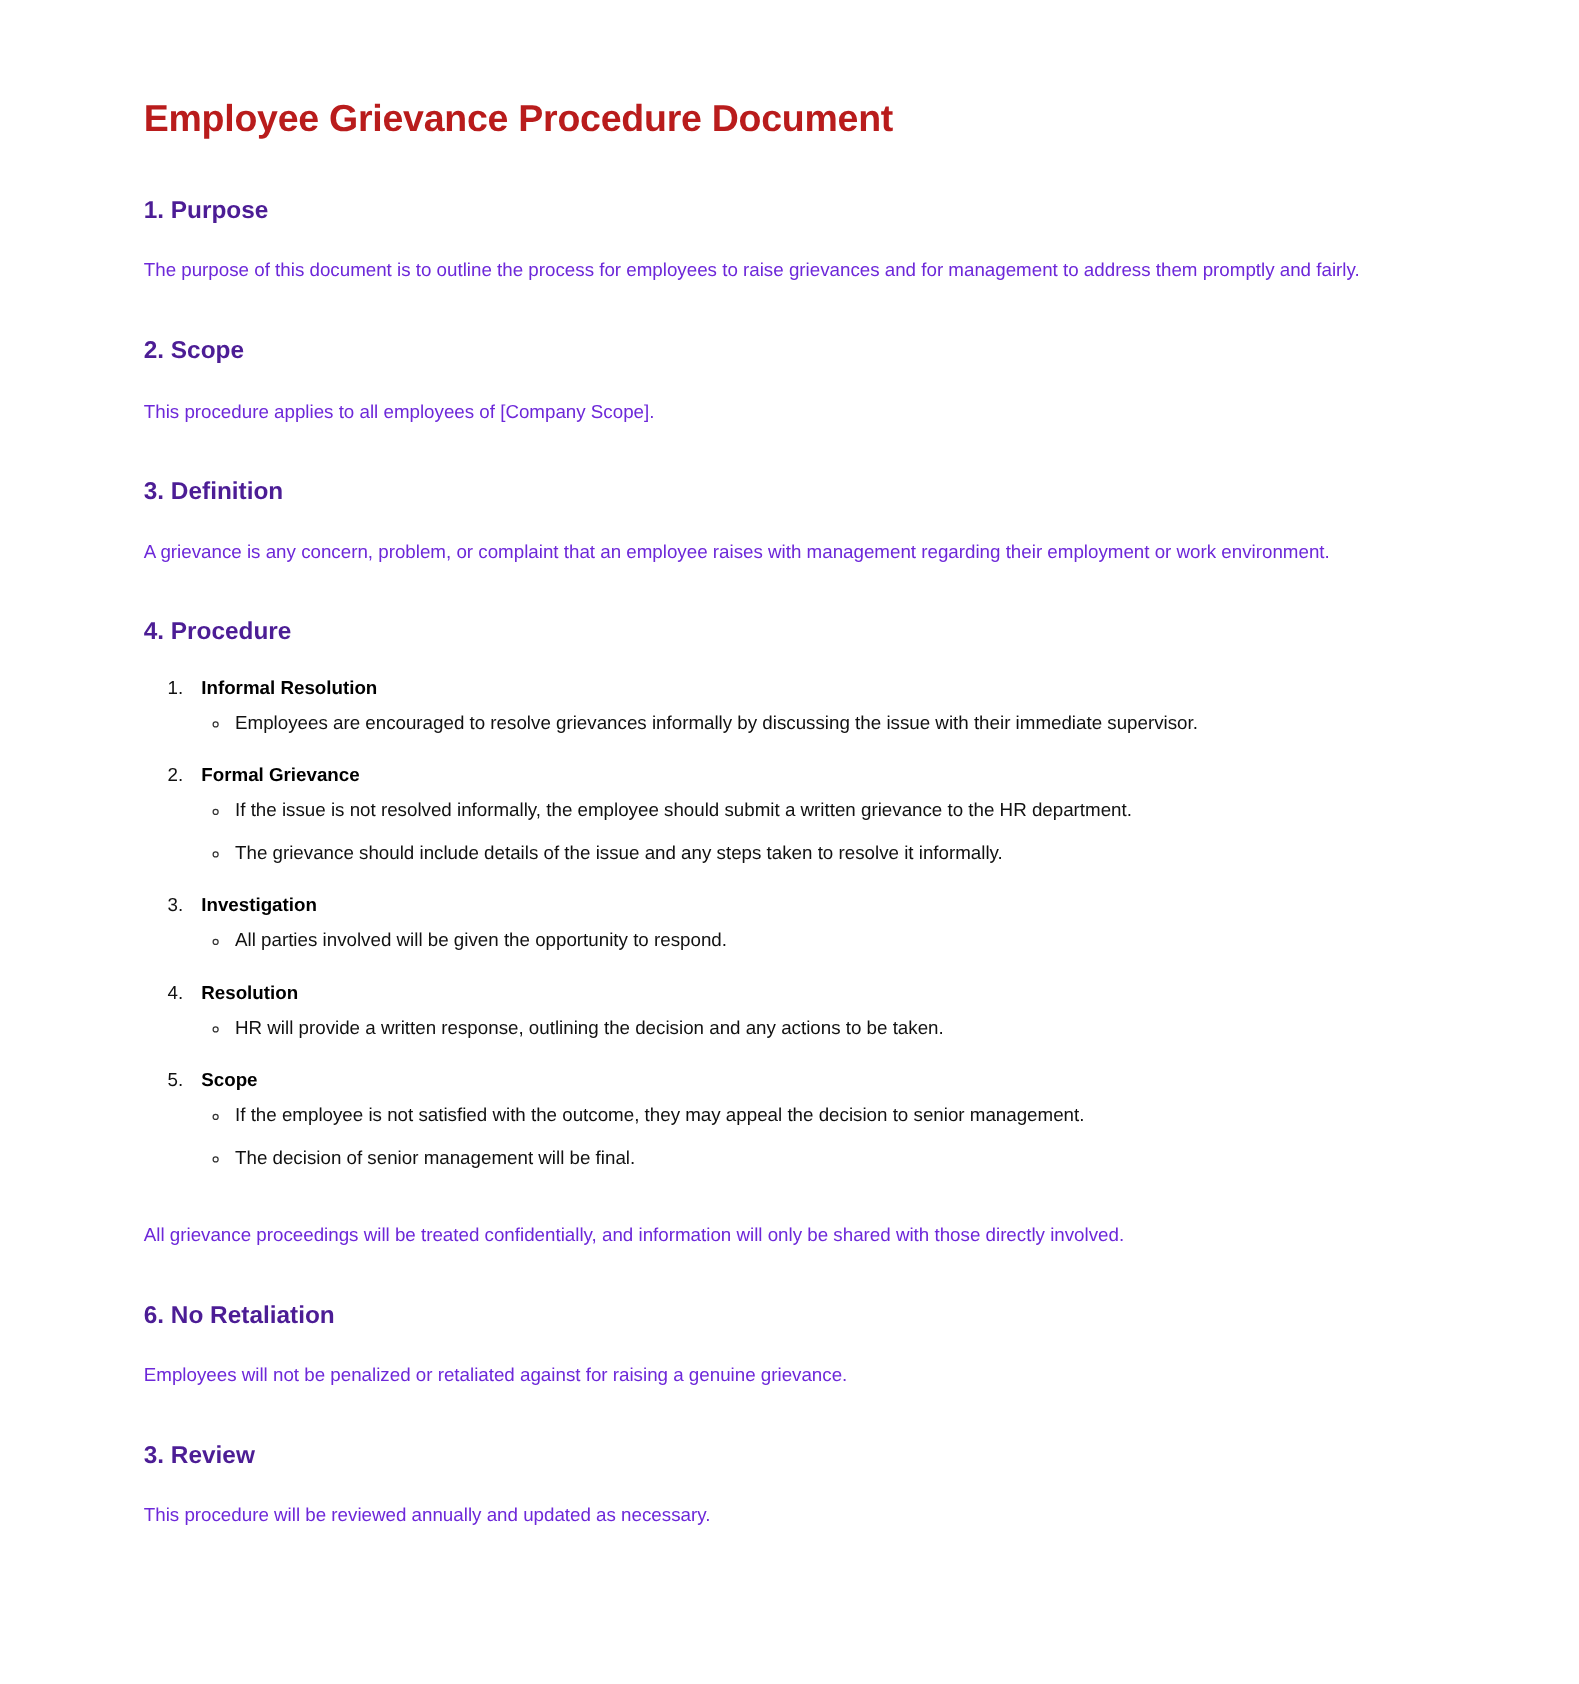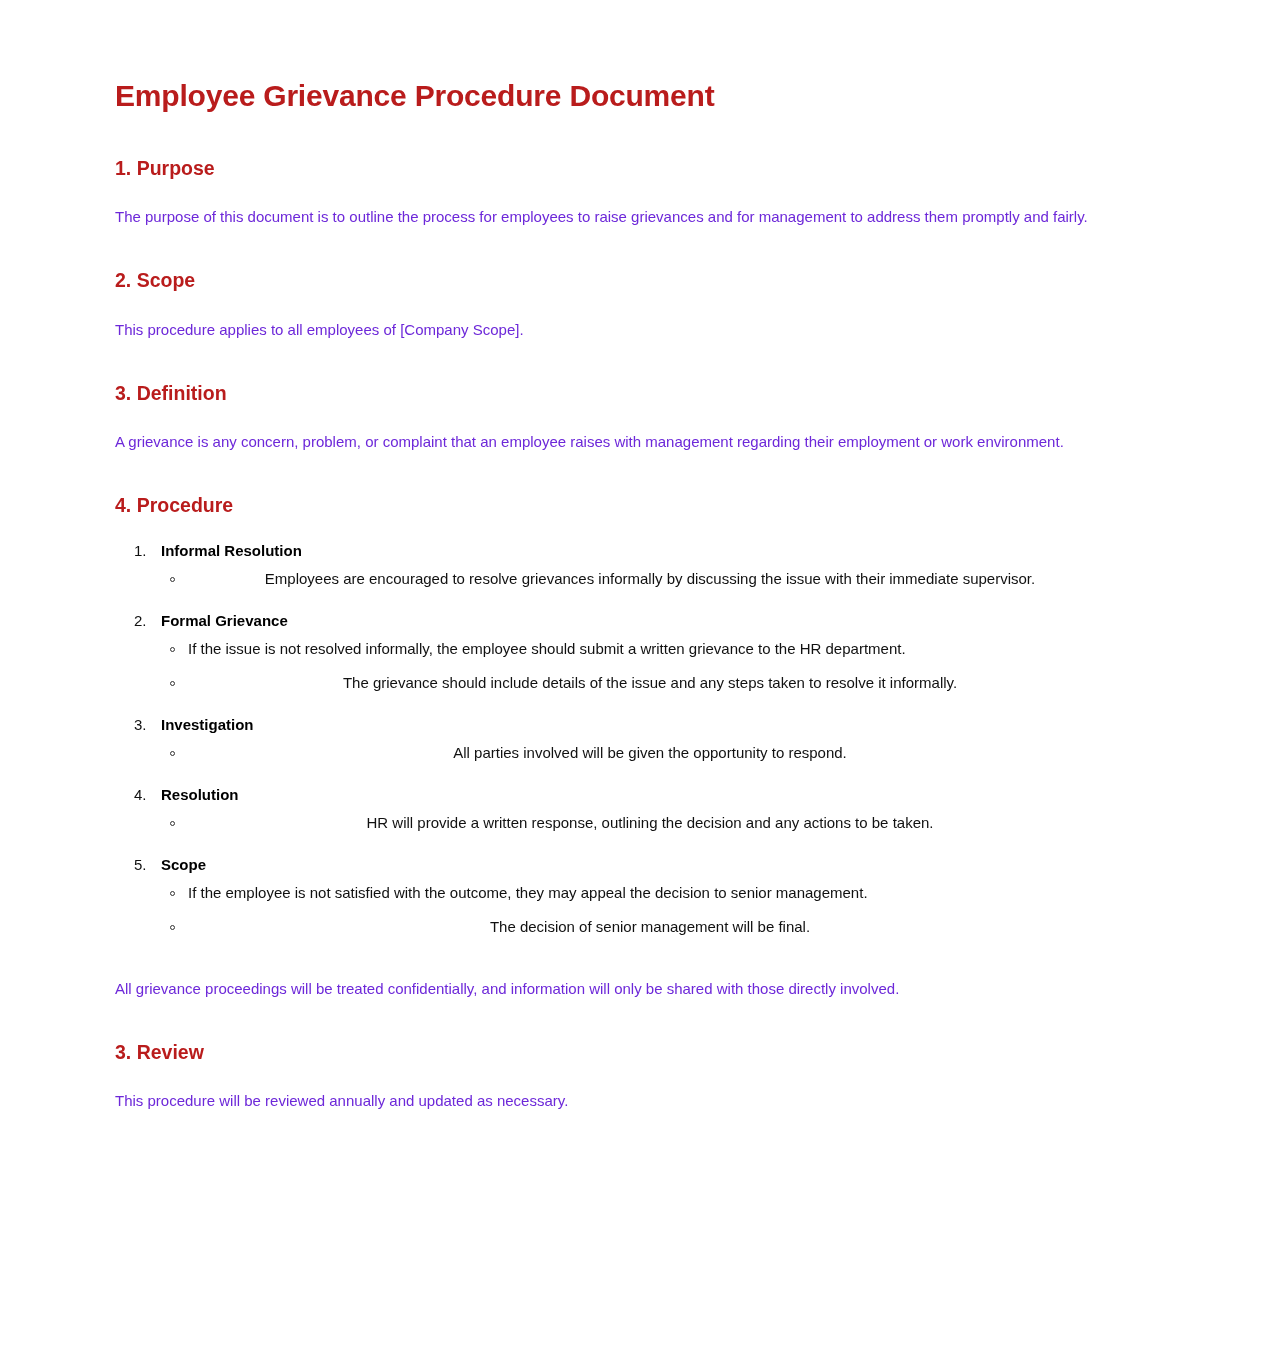--- a/index.html
+++ b/index.html
@@ -31,21 +31,21 @@
     color: #b91c1c;
   }
   .section {
     margin: 0 0 0 0;
   }
   .section-heading {
     font-size: 19.5px;
     font-weight: bold;
     line-height: 1.25;
     margin: 0 0 22px 0;
-    color: #b91c1c;
+    color: #4c1d95;
   }
   .section + .section {
     margin-top: 36px;
   }
   .body-text {
     font-size: 15px;
     line-height: 30px;
     margin: 0;
     color: #6d28d9;
     max-width: 1015px;
@@ -90,21 +90,20 @@
   ul.sub-list > li.sub-item {
     position: relative;
     padding-left: 27px;
     font-size: 15px;
     line-height: 22px;
     margin: 0 0 12px 0;
     color: #111111;
   }
   ul.sub-list > li.sub-item:last-child {
     margin-bottom: 0;
-    text-align: center;
   }
   ul.sub-list > li.sub-item::before {
     content: "";
     position: absolute;
     left: 9px;
     top: 9px;
     width: 5px;
     height: 5px;
     border: 1px solid #333333;
     border-radius: 50%;
@@ -176,19 +175,23 @@
         </ul>
       </li>
 
     </ol>
   </div>
 
   <div class="section">
     <p class="body-text">All grievance proceedings will be treated confidentially, and information will only be shared with those directly involved.</p>
   </div>
 
+  <div class="section">
+    <h2 class="section-heading">6. No Retaliation</h2>
+    <p class="body-text">Employees will not be penalized or retaliated against for raising a genuine grievance.</p>
+  </div>
 
   <div class="section">
     <h2 class="section-heading">3. Review</h2>
     <p class="body-text">This procedure will be reviewed annually and updated as necessary.</p>
   </div>
 
 </div>
 
 </body></html>

